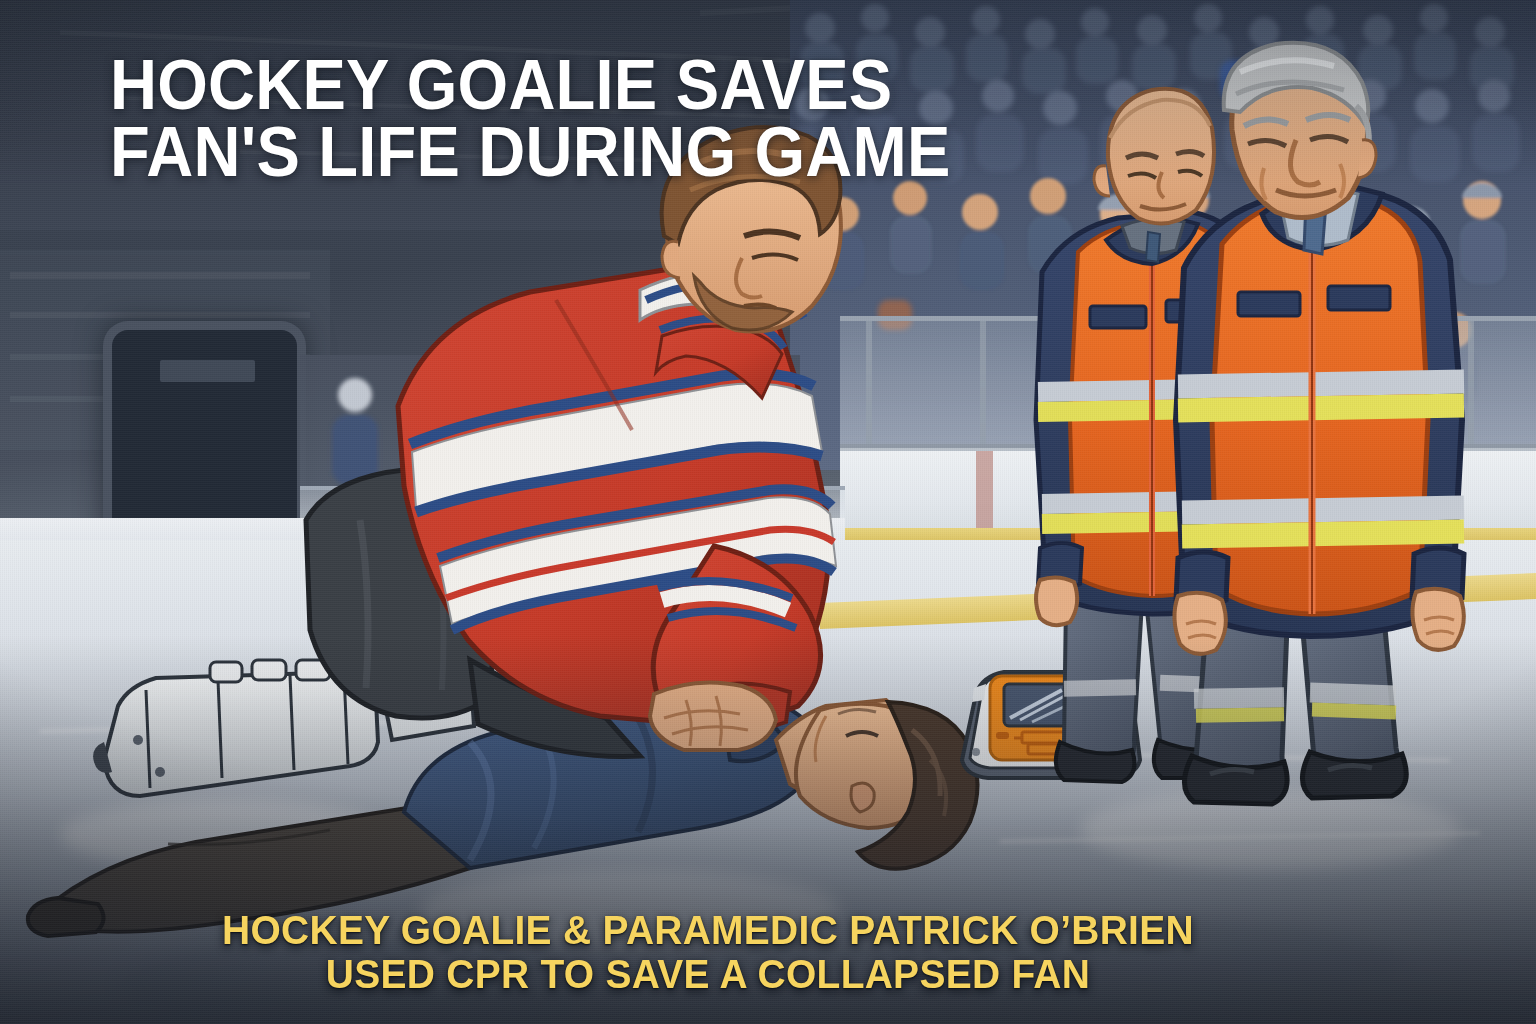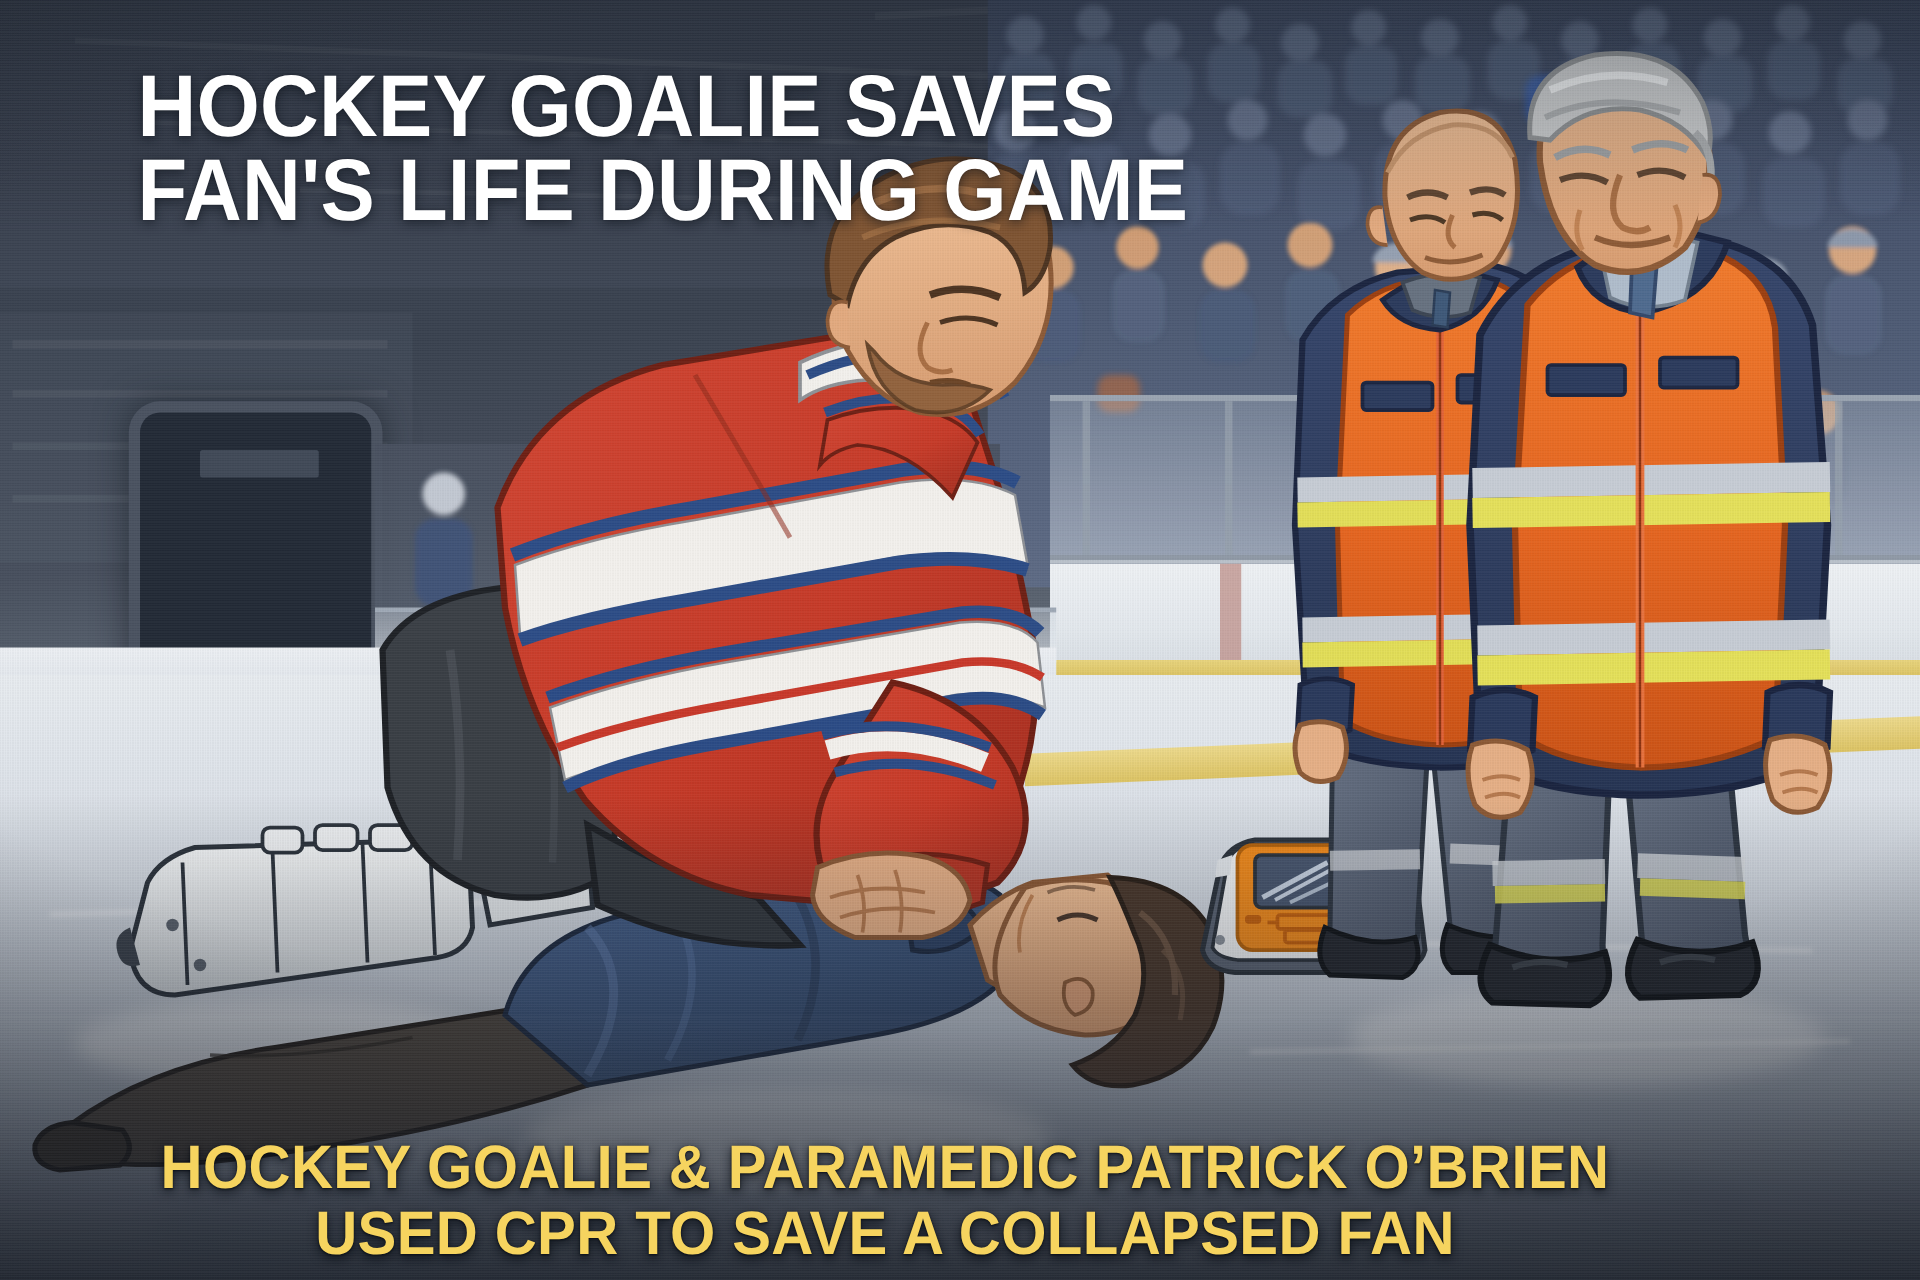--- a/index.html
+++ b/index.html
@@ -72,21 +72,21 @@
   
   #headline{
     left:110px;top:52px;width:1000px;color:#ffffff;
     font-size:70px;line-height:.96;font-weight:700;letter-spacing:.2px;
     text-transform:uppercase;transform:scaleX(.93);transform-origin:left top;
     text-shadow:0 2px 10px rgba(10,14,22,.55), 0 0 2px rgba(10,14,22,.35);
   }
   #headline .hl{display:block;white-space:nowrap;}
   #caption{
     left:0;top:908px;width:1416px;text-align:center;color:#F6D45F;
-    font-size:49px;line-height:1.08;font-weight:700;letter-spacing:.3px;
+    font-size:41px;line-height:1.08;font-weight:700;letter-spacing:.3px;
     text-transform:uppercase;
     text-shadow:0 3px 9px rgba(8,12,20,.80), 0 1px 2px rgba(8,12,20,.9);
   }
   #caption .cl{display:block;white-space:nowrap;transform:scaleX(.95);}
 </style>
 </head>
 <body>
 
 <div id="stage">
 

